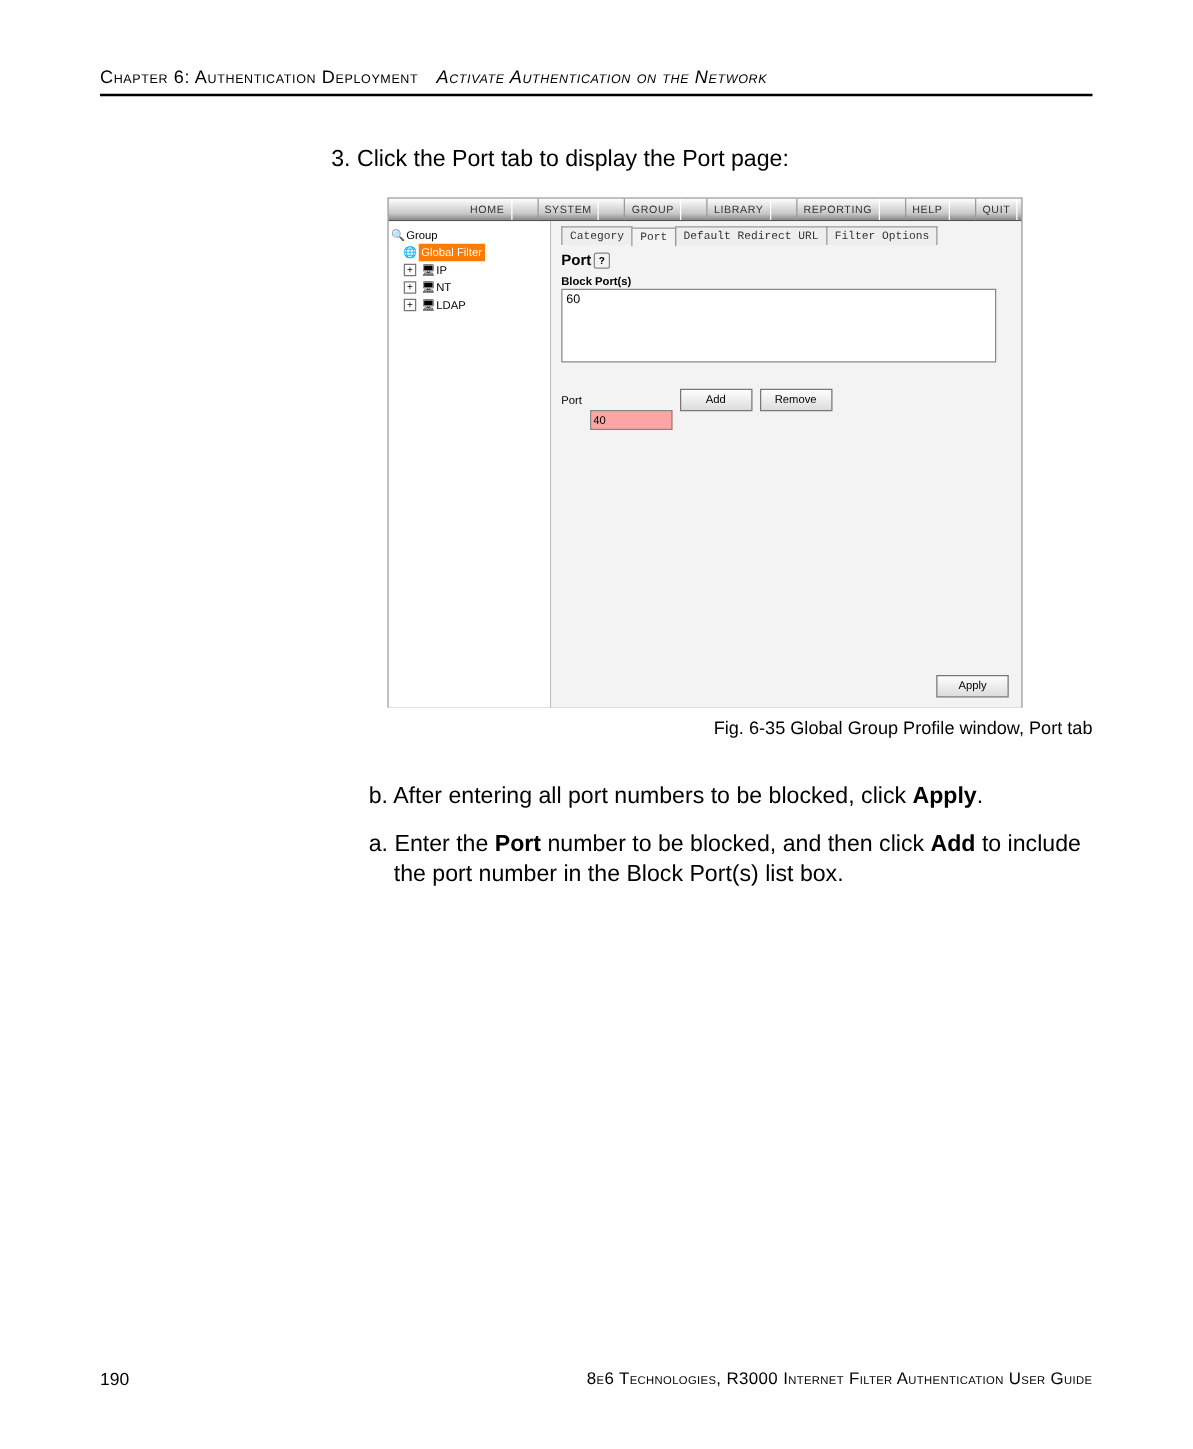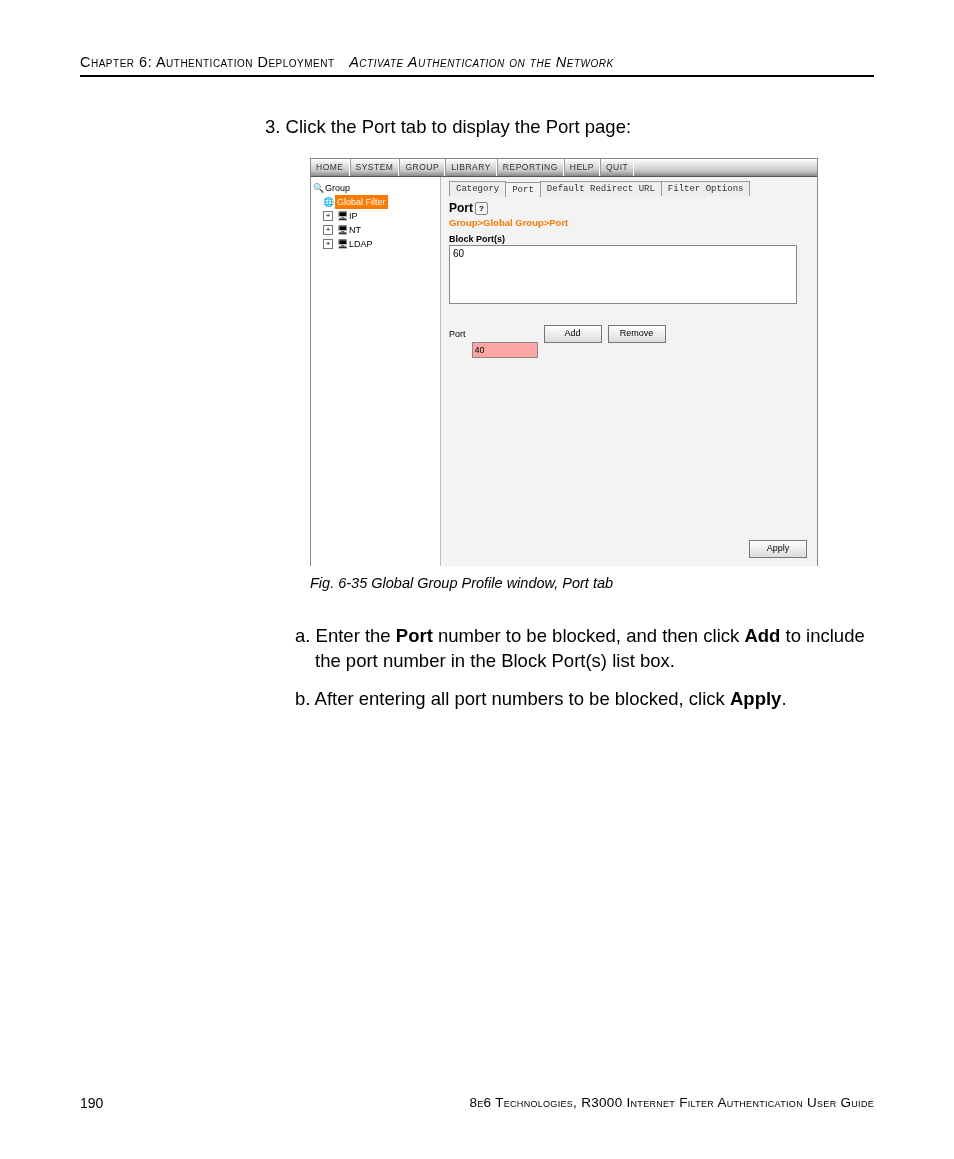--- a/index.html
+++ b/index.html
@@ -27,23 +27,23 @@
   .header-right { font-style: italic; font-weight: normal; margin-left: 10px; }
   .body-content {
     margin-left: 185px;
     margin-top: 38px;
     font-size: 18.5px;
     line-height: 1.35;
     font-family: Arial, Helvetica, sans-serif;
   }
   .step-line { margin-bottom: 18px; }
   .fig-caption {
-    font-style: italic;
     font-size: 14.5px;
     margin: 8px 0 0 45px;
+    text-align: right;
   }
   .sub-steps {
     margin-top: 30px;
     margin-left: 30px;
   }
   .sub-steps p { margin: 0 0 14px 0; }
   .sub-steps .ind { margin-left: 20px; text-indent: -20px; }
   .b { font-weight: bold; }
 
   
@@ -56,20 +56,22 @@
     font-size: 9px;
     box-sizing: border-box;
     position: relative;
   }
   .menubar {
     height: 17px;
     background: linear-gradient(#fefefe,#c7c7c7 70%,#888);
     border-bottom: 1px solid #555;
     display: flex;
     align-items: center;
+    padding-left: 60px;
+    gap: 20px;
   }
   .menubar .mitem {
     font-size: 8.5px;
     letter-spacing: 0.5px;
     color: #333;
     padding: 0 5px;
     border-left: 1px solid #999;
     border-right: 1px solid #fff;
     height: 100%;
     line-height: 17px;
@@ -209,44 +211,43 @@
         <div class="main">
           <div class="tabs">
             <div class="tab">Category</div>
             <div class="tab active">Port</div>
             <div class="tab">Default Redirect URL</div>
             <div class="tab">Filter Options</div>
           </div>
           <div class="panel-title">
             <span>Port</span><span class="q">?</span>
           </div>
-          <div class="breadcrumb">Group&gt;Global Group&gt;Port</div>
           <div class="block-label">Block Port(s)</div>
           <div class="listbox">
             <span>60</span>
           </div>
           <div class="portrow">
             <span>Port</span>
             <input class="port-input" type="text" value="40" style="">
             <div class="btn">Add</div>
             <div class="btn">Remove</div>
           </div>
           <div class="btn apply-btn">Apply</div>
         </div>
       </div>
     </div>
 
     <div class="fig-caption">Fig. 6-35  Global Group Profile window, Port tab</div>
 
     <div class="sub-steps">
       <p class="ind">
-        <span>a. Enter the </span><span class="b">Port</span><span> number to be blocked, and then click </span><span class="b">Add</span><span> to include the port number in the Block Port(s) list box.</span>
+        <span>b. After entering all port numbers to be blocked, click </span><span class="b">Apply</span><span>.</span>
       </p>
       <p class="ind">
-        <span>b. After entering all port numbers to be blocked, click </span><span class="b">Apply</span><span>.</span>
+        <span>a. Enter the </span><span class="b">Port</span><span> number to be blocked, and then click </span><span class="b">Add</span><span> to include the port number in the Block Port(s) list box.</span>
       </p>
     </div>
   </div>
 </div>
 
 <div class="footer">
   <span>190</span>
   <span class="right">8e6 Technologies, R3000 Internet Filter Authentication User Guide</span>
 </div>
 

